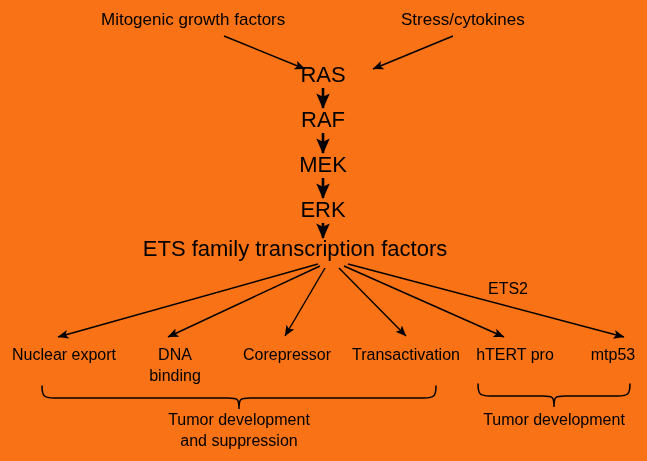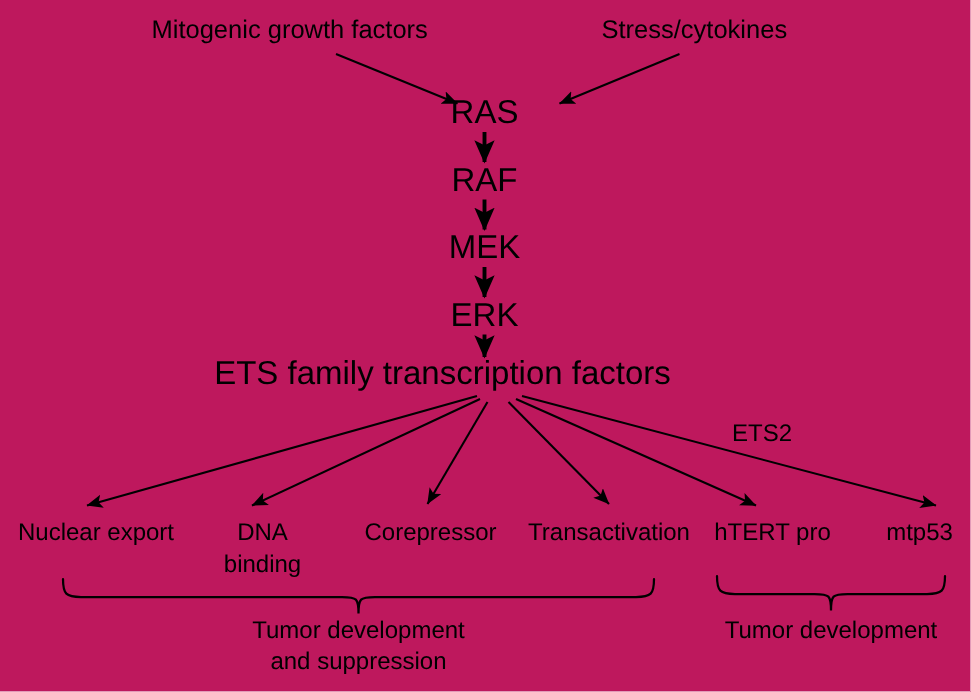--- a/index.html
+++ b/index.html
@@ -4,21 +4,21 @@
 <style>
   html, body {
     margin: 0;
     padding: 0;
     background: #ffffff;
   }
   #diagram-root {
     position: relative;
     width: 647px;
     height: 461px;
-    background: #be185d;
+    background: #f97316;
     overflow: hidden;
     font-family: "Liberation Sans", sans-serif;
   }
   svg#pathway-svg {
     display: block;
     width: 647px;
     height: 461px;
   }
   .lbl {
     font-family: "Liberation Sans", sans-serif;

